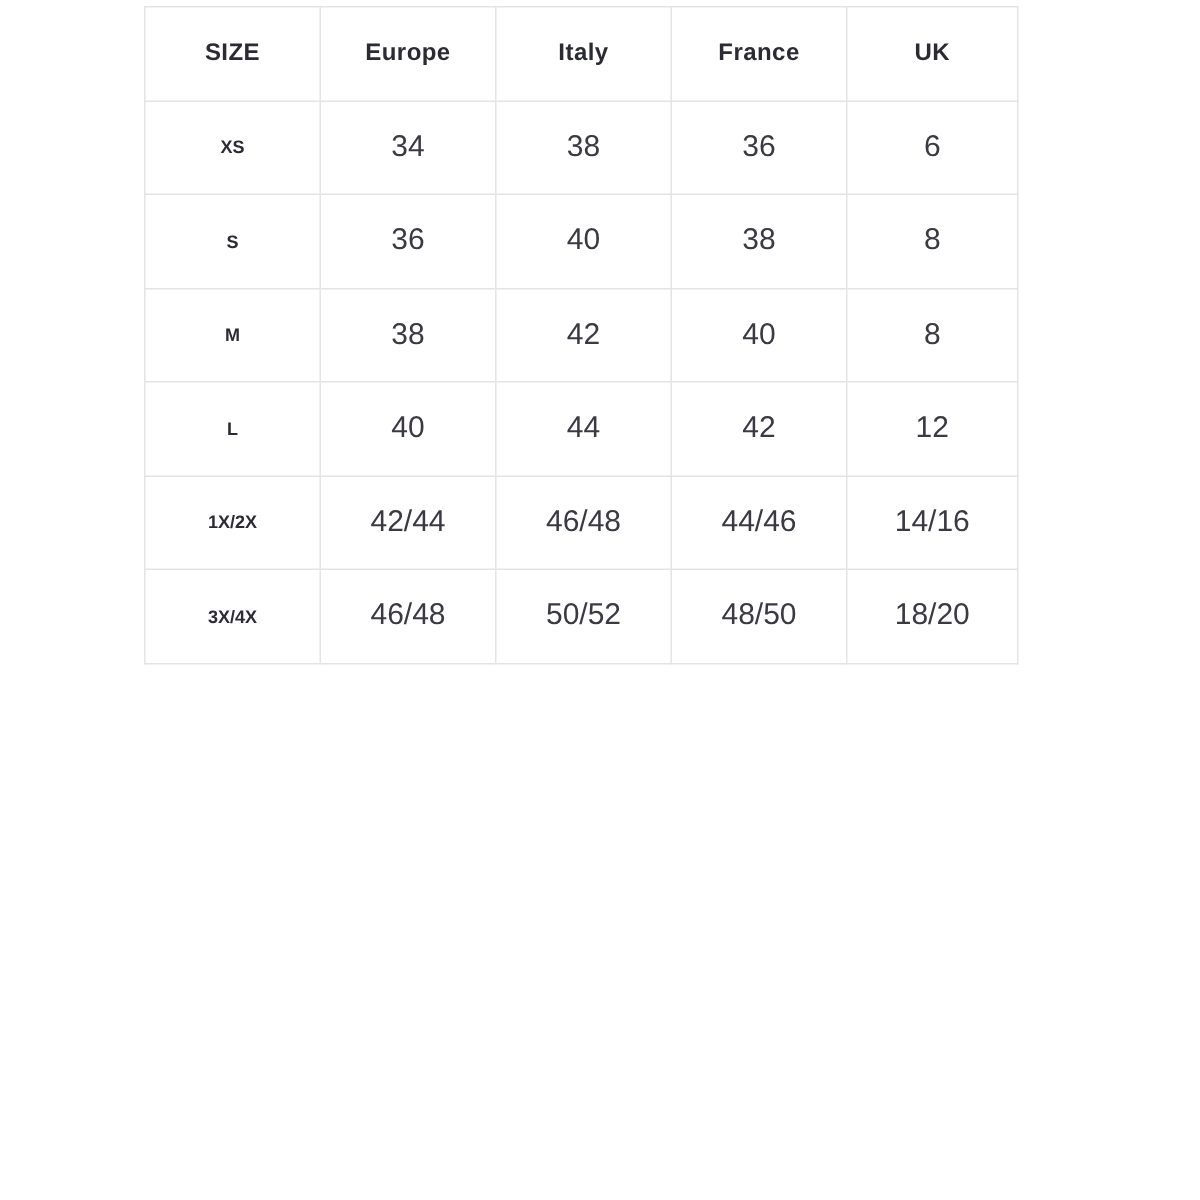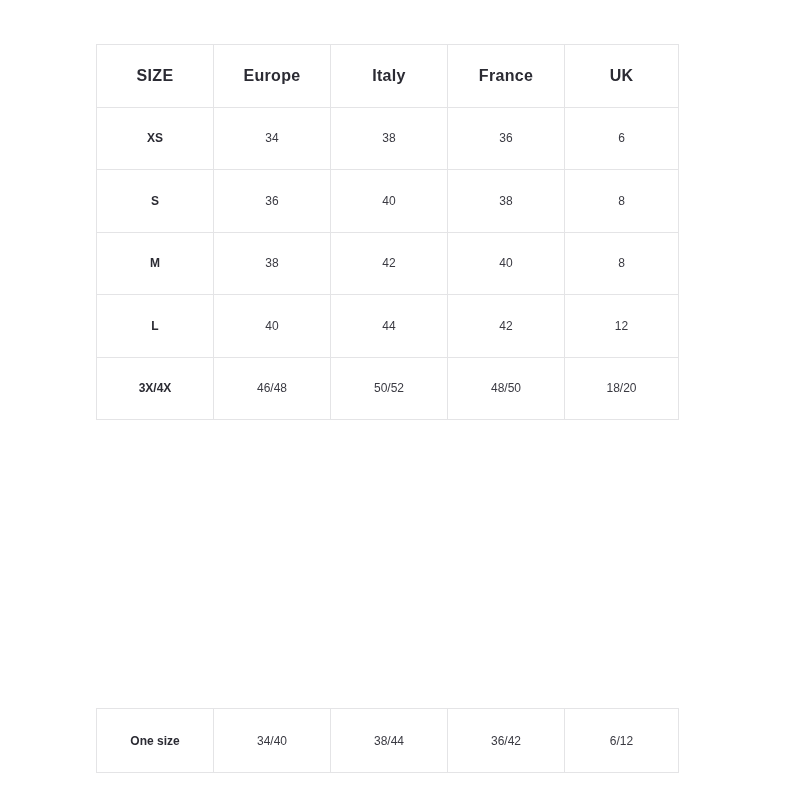--- a/index.html
+++ b/index.html
@@ -22,21 +22,20 @@
     left: 96px;
     width: 582px;
   }
   #main-table-wrap { top: 4px; }
   #secondary-table-wrap { top: 668px; }
 
   table {
     border-collapse: collapse;
     width: 100%;
     table-layout: fixed;
-    margin-top: 40px;
   }
   td, th {
     border: 1px solid #e4e4e6;
     text-align: center;
     vertical-align: middle;
     color: #2b2b33;
     font-weight: 400;
     font-size: 16px;
     padding: 0;
   }
@@ -54,21 +53,21 @@
     font-weight: bold;
     font-size: 16px;
     letter-spacing: 0.3px;
   }
   .rowlabel {
     font-weight: bold;
     font-size: 12px;
   }
   .cell {
     font-weight: 400;
-    font-size: 12px;
+    font-size: 20px;
     color: #3a3a42;
   }
 </style>
 </head>
 <body>
 
 <div class="page">
 
   <div class="table-wrap" id="main-table-wrap">
     <table id="main-table">
@@ -116,20 +115,27 @@
           <td class="rowlabel">L</td>
           <td class="cell">40</td>
           <td class="cell">44</td>
           <td class="cell">42</td>
           <td class="cell">12</td>
         </tr>
 
 
 
 
+        <tr>
+          <td class="rowlabel">1X/2X</td>
+          <td class="cell">42/44</td>
+          <td class="cell">46/48</td>
+          <td class="cell">44/46</td>
+          <td class="cell">14/16</td>
+        </tr>
 
         <tr>
           <td class="rowlabel">3X/4X</td>
           <td class="cell">46/48</td>
           <td class="cell">50/52</td>
           <td class="cell">48/50</td>
           <td class="cell">18/20</td>
         </tr>
       </tbody>
     </table>
@@ -138,24 +144,17 @@
   <div class="table-wrap" id="secondary-table-wrap">
     <table id="secondary-table">
       <colgroup>
         <col class="c0">
           <col class="c1">
           <col class="c2">
           <col class="c3">
           <col class="c4">
       </colgroup>
       <tbody>
-        <tr>
-          <td class="rowlabel">One size</td>
-          <td class="cell">34/40</td>
-          <td class="cell">38/44</td>
-          <td class="cell">36/42</td>
-          <td class="cell">6/12</td>
-        </tr>
       </tbody>
     </table>
   </div>
 
 </div>
 
 </body></html>

